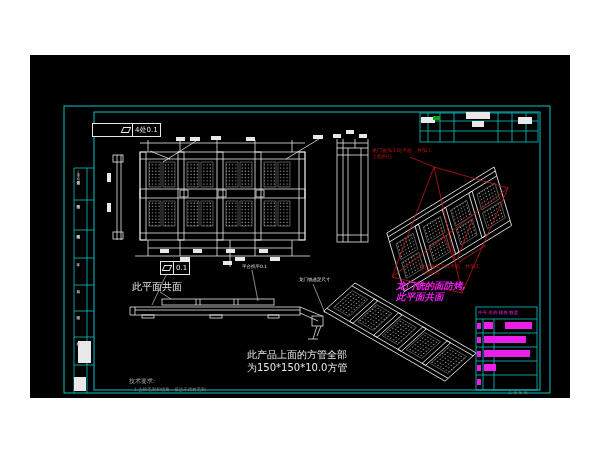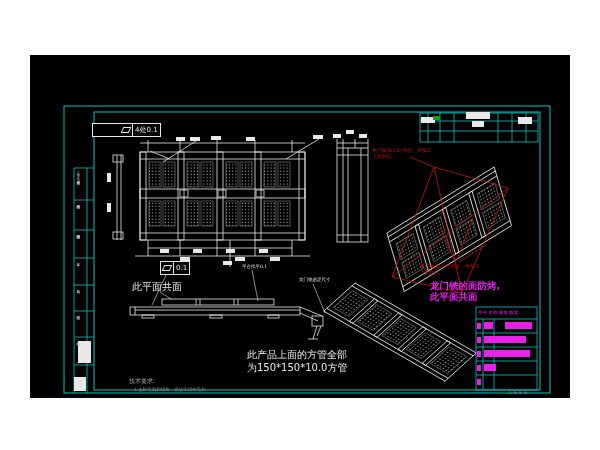--- a/index.html
+++ b/index.html
@@ -208,21 +208,21 @@
       <span class="val">0.1</span>
     </div>
 
     <div class="ov" style="left:102px;top:226px;font-size:10px;">此平面共面</div>
     <div class="ov" style="left:212px;top:209px;font-size:4.5px;">平台找平0.1</div>
     <div class="ov" style="left:269px;top:222px;font-size:4.5px;">龙门铣选定尺寸</div>
 
     <div class="ov red" style="left:342px;top:92px;font-size:5px;"><span>龙门铣加工此平面，并加工</span><br><span>上面的孔</span></div>
     <div class="ov red" style="left:390px;top:208px;font-size:5px;"><span>龙门铣加工此平面，并加工</span><br><span>上面的孔</span></div>
 
-    <div class="ov mag" style="left:400px;top:226px;font-size:9.5px;line-height:1.15;"><span>龙门铣的面防烤,</span><br><span>此平面共面</span></div>
+    <div class="ov mag" style="left:366px;top:226px;font-size:9.5px;line-height:1.15;font-style:italic;"><span>龙门铣的面防烤,</span><br><span>此平面共面</span></div>
 
     <div class="ov" style="left:217px;top:293px;font-size:10px;line-height:1.3;"><span>此产品上面的方管全部</span><br><span>为150*150*10.0方管</span></div>
 
     <div class="ov gray" style="left:99px;top:322px;font-size:6px;">技术要求:</div>
     <div class="ov" style="left:104px;top:332px;font-size:4.5px;color:#8f8f8f;">1.去除毛刺和锐角，棱边不得有毛刺</div>
 
     <div class="ov mag" style="left:448px;top:255px;font-size:4.5px;font-weight:normal;">件号 名称 规格 数量</div>
 
     <div class="ov" style="left:478px;top:336px;font-size:4px;color:#8a8a8a;">共 张 第 张</div>
 

